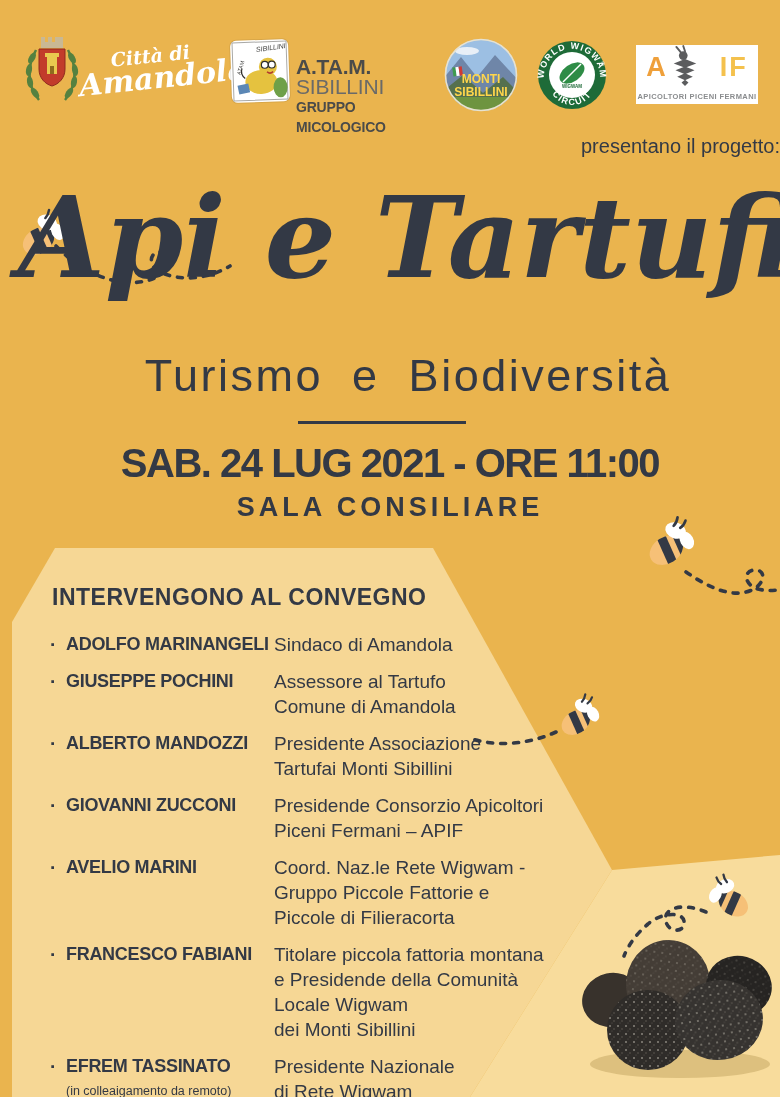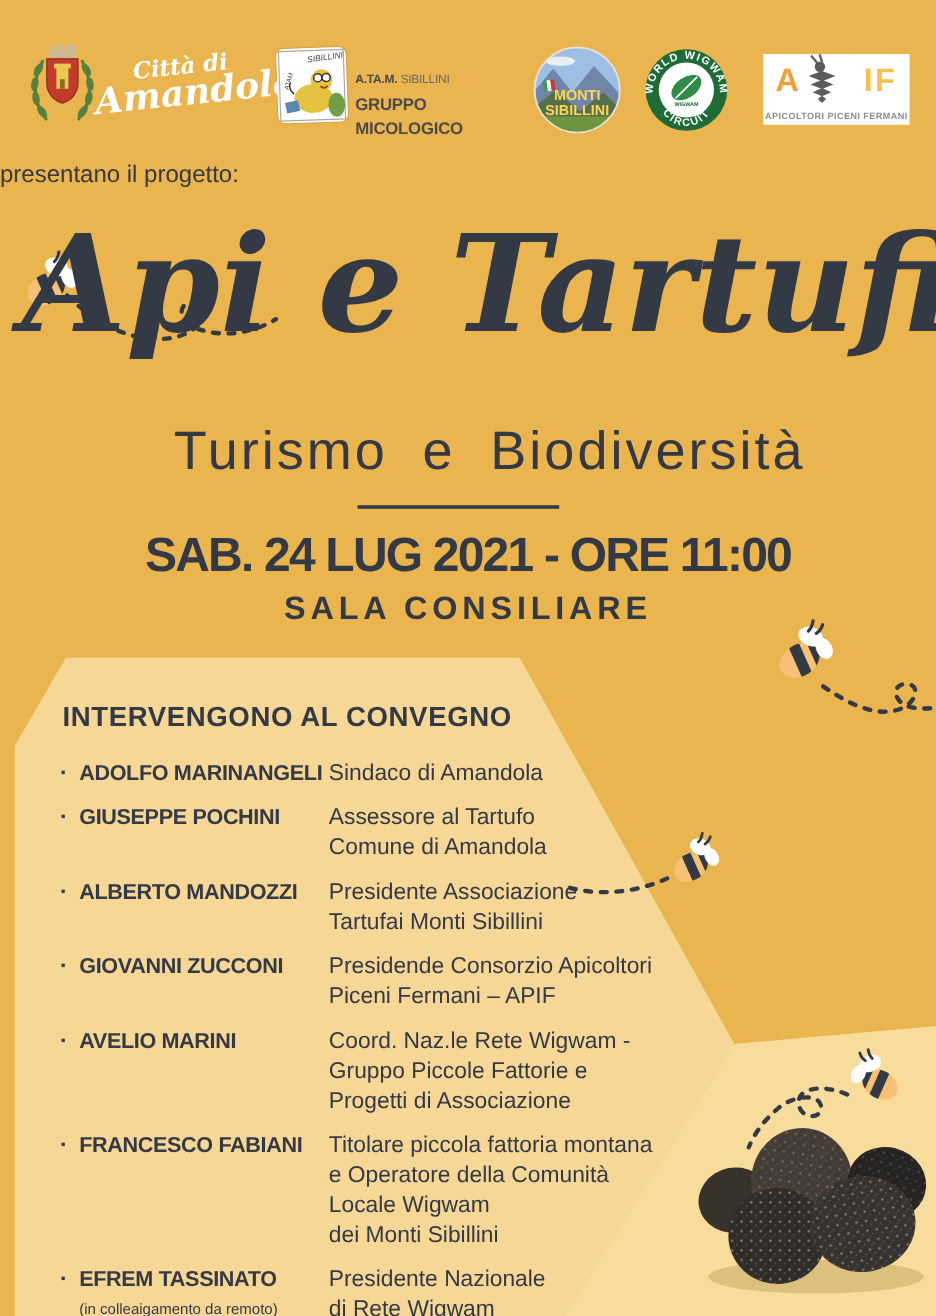--- a/index.html
+++ b/index.html
@@ -19,36 +19,36 @@
   .logos{position:absolute;left:0;top:0;width:100%;height:120px;z-index:5;}
   .coa{position:absolute;left:24px;top:34px;width:56px;height:74px;}
   .amandola-script{position:absolute;left:78px;top:46px;width:140px;transform:rotate(-6deg);
     font-family:"DejaVu Serif",serif;font-style:italic;font-weight:bold;color:var(--script-white,#fff);}
   .script-line1{font-size:19px;line-height:20px;padding-left:34px;}
   .script-line2{font-size:30px;line-height:30px;margin-top:-2px;}
   .atam-badge{position:absolute;left:231px;top:40px;width:58px;height:62px;background:#fff;
     border-radius:6px;transform:rotate(-2deg);box-shadow:0 0 0 1px rgba(0,0,0,.08);}
   .atam-text{position:absolute;left:296px;top:57px;width:130px;color:var(--atam-text,#4B4B49);
     line-height:20px;letter-spacing:-0.2px;}
-  .atam-text .l1{font-size:10px;}
+  .atam-text .l1{font-size:21px;}
   .atam-text .l2{font-size:14px;font-weight:bold;}
   .atam-text .b{font-weight:bold;}
   .atam-text .lt{font-weight:normal;color:#6A6A68;}
   .monti{position:absolute;left:443px;top:37px;width:76px;height:76px;}
   .wigwam{position:absolute;left:537px;top:40px;width:70px;height:70px;}
   .apif{position:absolute;left:636px;top:45px;width:122px;height:59px;background:#fff;
     display:flex;flex-direction:column;align-items:center;justify-content:flex-end;padding-bottom:3px;box-sizing:border-box;}
   .apif-row{position:absolute;top:2px;left:0;right:0;display:flex;align-items:center;justify-content:center;gap:6px;height:40px;}
   .apif-a{font-size:27px;font-weight:bold;color:var(--apif-orange,#EFA03B);}
   .apif-if{font-size:27px;font-weight:bold;color:var(--apif-yellow,#F4C14D);letter-spacing:2px;margin-left:16px;}
   .apif-bee{width:26px;height:42px;margin-top:-2px;}
   .apif-caption{font-size:7.5px;letter-spacing:.4px;color:var(--caption-gray,#8A8C8E);font-weight:bold;}
 
   
-  .presented{position:absolute;top:135px;left:0;width:100%;text-align:left;
+  .presented{position:absolute;top:135px;left:0;width:100%;text-align:right;
     font-size:20px;font-weight:500;z-index:4;}
   .title{position:absolute;top:168px;left:0;width:100%;text-align:center;margin:0;
     font-family:"DejaVu Serif",serif;font-style:italic;font-weight:bold;font-size:112px;
     line-height:1.25;white-space:nowrap;z-index:4;padding-left:16px;}
   .subtitle{position:absolute;top:350px;left:18px;width:100%;text-align:center;
     font-size:45px;letter-spacing:2.5px;word-spacing:14px;z-index:4;}
   .divider{position:absolute;top:421px;left:298px;width:168px;height:3px;background:var(--ink,#333945);z-index:4;}
   .dateline{position:absolute;top:441px;left:0;width:100%;text-align:center;
     font-size:40px;font-weight:bold;letter-spacing:-1.5px;z-index:4;}
   .venue{position:absolute;top:492px;left:0;width:100%;text-align:center;
@@ -249,31 +249,31 @@
         </div>
       </div>
       <div class="speaker-row">
         <span class="bullet">·</span>
         <div class="name-col">
           <div class="name">AVELIO MARINI</div>
         </div>
         <div class="roles">
           <div class="role-line">Coord. Naz.le Rete Wigwam -</div>
           <div class="role-line">Gruppo Piccole Fattorie e</div>
-          <div class="role-line">Progetti di Associazione</div>
+          <div class="role-line">Piccole di Filieracorta</div>
         </div>
       </div>
       <div class="speaker-row">
         <span class="bullet">·</span>
         <div class="name-col">
           <div class="name">FRANCESCO FABIANI</div>
         </div>
         <div class="roles">
           <div class="role-line">Titolare piccola fattoria montana</div>
-          <div class="role-line">e Operatore della Comunità</div>
+          <div class="role-line">e Presidende della Comunità</div>
           <div class="role-line">Locale Wigwam</div>
           <div class="role-line">dei Monti Sibillini</div>
         </div>
       </div>
       <div class="speaker-row">
         <span class="bullet">·</span>
         <div class="name-col">
           <div class="name">EFREM TASSINATO</div>
           <div class="note">(in colleaigamento da remoto)</div>
         </div>

